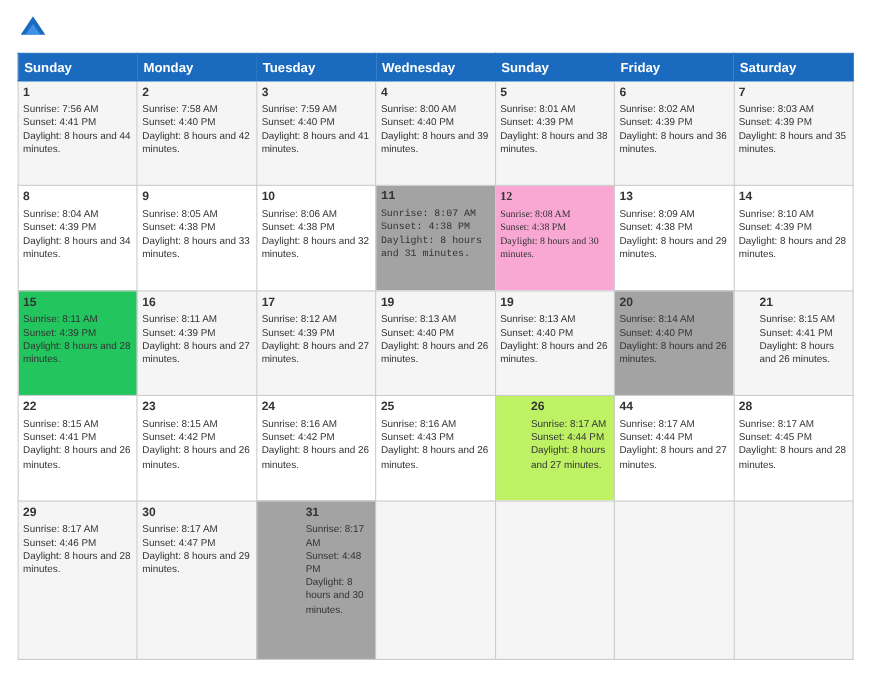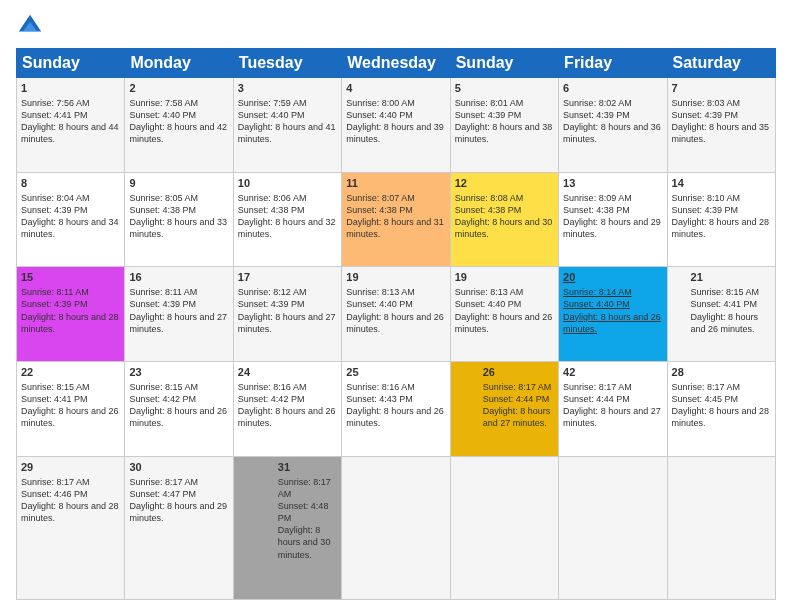--- a/index.html
+++ b/index.html
@@ -56,21 +56,21 @@
     .calendar {
       flex: 1;
       border: 1px solid #ccc;
       border-collapse: collapse;
       width: 100%;
       table-layout: fixed;
     }
     .calendar th {
       background-color: #1a6bbf;
       color: #fff;
-      font-size: 16px;
+      font-size: 12px;
       font-weight: bold;
       text-align: left;
       padding: 5px 5px;
       border: 1px solid #1a6bbf;
     }
     .calendar td {
       vertical-align: top;
       border: 1px solid #ccc;
       padding: 3px 4px;
       font-size: 9px;
@@ -134,41 +134,41 @@
           <td style="background: rgb(245, 245, 245);"><span class="day-num">3</span><span>Sunrise: 7:59 AM</span><br><span>Sunset: 4:40 PM</span><br><span>Daylight: 8 hours and 41 minutes.</span></td>
           <td style="background: rgb(245, 245, 245);"><span class="day-num">4</span><span>Sunrise: 8:00 AM</span><br><span>Sunset: 4:40 PM</span><br><span>Daylight: 8 hours and 39 minutes.</span></td>
           <td style="background: rgb(245, 245, 245);"><span class="day-num">5</span><span>Sunrise: 8:01 AM</span><br><span>Sunset: 4:39 PM</span><br><span>Daylight: 8 hours and 38 minutes.</span></td>
           <td style="background: rgb(245, 245, 245);"><span class="day-num">6</span><span>Sunrise: 8:02 AM</span><br><span>Sunset: 4:39 PM</span><br><span>Daylight: 8 hours and 36 minutes.</span></td>
           <td style="background: rgb(245, 245, 245);"><span class="day-num">7</span><span>Sunrise: 8:03 AM</span><br><span>Sunset: 4:39 PM</span><br><span>Daylight: 8 hours and 35 minutes.</span></td>
         </tr>
         <tr>
           <td style="background: rgb(255, 255, 255);"><span class="day-num">8</span><span>Sunrise: 8:04 AM</span><br><span>Sunset: 4:39 PM</span><br><span>Daylight: 8 hours and 34 minutes.</span></td>
           <td style="background: rgb(255, 255, 255);"><span class="day-num">9</span><span>Sunrise: 8:05 AM</span><br><span>Sunset: 4:38 PM</span><br><span>Daylight: 8 hours and 33 minutes.</span></td>
           <td style="background: rgb(255, 255, 255);"><span class="day-num">10</span><span>Sunrise: 8:06 AM</span><br><span>Sunset: 4:38 PM</span><br><span>Daylight: 8 hours and 32 minutes.</span></td>
-          <td style="background: #fdba74;"><span class="day-num">11</span><span>Sunrise: 8:07 AM</span><br><span>Sunset: 4:38 PM</span><br><span>Daylight: 8 hours and 31 minutes.</span></td>
-          <td style="background: #fde047;"><span class="day-num">12</span><span>Sunrise: 8:08 AM</span><br><span>Sunset: 4:38 PM</span><br><span>Daylight: 8 hours and 30 minutes.</span></td>
+          <td style="background: #a3a3a3; font-family: Liberation Mono, monospace;"><span class="day-num">11</span><span>Sunrise: 8:07 AM</span><br><span>Sunset: 4:38 PM</span><br><span>Daylight: 8 hours and 31 minutes.</span></td>
+          <td style="background: #f9a8d4; font-family: Liberation Serif, serif;"><span class="day-num">12</span><span>Sunrise: 8:08 AM</span><br><span>Sunset: 4:38 PM</span><br><span>Daylight: 8 hours and 30 minutes.</span></td>
           <td style="background: rgb(255, 255, 255);"><span class="day-num">13</span><span>Sunrise: 8:09 AM</span><br><span>Sunset: 4:38 PM</span><br><span>Daylight: 8 hours and 29 minutes.</span></td>
           <td style="background: rgb(255, 255, 255);"><span class="day-num">14</span><span>Sunrise: 8:10 AM</span><br><span>Sunset: 4:39 PM</span><br><span>Daylight: 8 hours and 28 minutes.</span></td>
         </tr>
         <tr>
-          <td style="background: #d946ef;"><span class="day-num">15</span><span>Sunrise: 8:11 AM</span><br><span>Sunset: 4:39 PM</span><br><span>Daylight: 8 hours and 28 minutes.</span></td>
+          <td style="background: #22c55e;"><span class="day-num">15</span><span>Sunrise: 8:11 AM</span><br><span>Sunset: 4:39 PM</span><br><span>Daylight: 8 hours and 28 minutes.</span></td>
           <td style="background: rgb(245, 245, 245);"><span class="day-num">16</span><span>Sunrise: 8:11 AM</span><br><span>Sunset: 4:39 PM</span><br><span>Daylight: 8 hours and 27 minutes.</span></td>
           <td style="background: rgb(245, 245, 245);"><span class="day-num">17</span><span>Sunrise: 8:12 AM</span><br><span>Sunset: 4:39 PM</span><br><span>Daylight: 8 hours and 27 minutes.</span></td>
           <td style="background: rgb(245, 245, 245);"><span class="day-num">19</span><span>Sunrise: 8:13 AM</span><br><span>Sunset: 4:40 PM</span><br><span>Daylight: 8 hours and 26 minutes.</span></td>
           <td style="background: rgb(245, 245, 245);"><span class="day-num">19</span><span>Sunrise: 8:13 AM</span><br><span>Sunset: 4:40 PM</span><br><span>Daylight: 8 hours and 26 minutes.</span></td>
-          <td style="background: #0ea5e9; text-decoration: underline;"><span class="day-num">20</span><span>Sunrise: 8:14 AM</span><br><span>Sunset: 4:40 PM</span><br><span>Daylight: 8 hours and 26 minutes.</span></td>
+          <td style="background: #a3a3a3;"><span class="day-num">20</span><span>Sunrise: 8:14 AM</span><br><span>Sunset: 4:40 PM</span><br><span>Daylight: 8 hours and 26 minutes.</span></td>
           <td style="background: rgb(245, 245, 245); padding-left: 23px;"><span class="day-num">21</span><span>Sunrise: 8:15 AM</span><br><span>Sunset: 4:41 PM</span><br><span>Daylight: 8 hours and 26 minutes.</span></td>
         </tr>
         <tr>
           <td style="background: rgb(255, 255, 255);"><span class="day-num">22</span><span>Sunrise: 8:15 AM</span><br><span>Sunset: 4:41 PM</span><br><span>Daylight: 8 hours and 26 minutes.</span></td>
           <td style="background: rgb(255, 255, 255);"><span class="day-num">23</span><span>Sunrise: 8:15 AM</span><br><span>Sunset: 4:42 PM</span><br><span>Daylight: 8 hours and 26 minutes.</span></td>
           <td style="background: rgb(255, 255, 255);"><span class="day-num">24</span><span>Sunrise: 8:16 AM</span><br><span>Sunset: 4:42 PM</span><br><span>Daylight: 8 hours and 26 minutes.</span></td>
           <td style="background: rgb(255, 255, 255);"><span class="day-num">25</span><span>Sunrise: 8:16 AM</span><br><span>Sunset: 4:43 PM</span><br><span>Daylight: 8 hours and 26 minutes.</span></td>
-          <td style="background: #eab308; padding-left: 32px;"><span class="day-num">26</span><span>Sunrise: 8:17 AM</span><br><span>Sunset: 4:44 PM</span><br><span>Daylight: 8 hours and 27 minutes.</span></td>
-          <td style="background: rgb(255, 255, 255);"><span class="day-num">42</span><span>Sunrise: 8:17 AM</span><br><span>Sunset: 4:44 PM</span><br><span>Daylight: 8 hours and 27 minutes.</span></td>
+          <td style="background: #bef264; padding-left: 32px;"><span class="day-num">26</span><span>Sunrise: 8:17 AM</span><br><span>Sunset: 4:44 PM</span><br><span>Daylight: 8 hours and 27 minutes.</span></td>
+          <td style="background: rgb(255, 255, 255);"><span class="day-num">44</span><span>Sunrise: 8:17 AM</span><br><span>Sunset: 4:44 PM</span><br><span>Daylight: 8 hours and 27 minutes.</span></td>
           <td style="background: rgb(255, 255, 255);"><span class="day-num">28</span><span>Sunrise: 8:17 AM</span><br><span>Sunset: 4:45 PM</span><br><span>Daylight: 8 hours and 28 minutes.</span></td>
         </tr>
         <tr>
           <td style="background: rgb(245, 245, 245);"><span class="day-num">29</span><span>Sunrise: 8:17 AM</span><br><span>Sunset: 4:46 PM</span><br><span>Daylight: 8 hours and 28 minutes.</span></td>
           <td style="background: rgb(245, 245, 245);"><span class="day-num">30</span><span>Sunrise: 8:17 AM</span><br><span>Sunset: 4:47 PM</span><br><span>Daylight: 8 hours and 29 minutes.</span></td>
           <td style="background: #a3a3a3; padding-left: 44px;"><span class="day-num">31</span><span>Sunrise: 8:17 AM</span><br><span>Sunset: 4:48 PM</span><br><span>Daylight: 8 hours and 30 minutes.</span></td>
           <td class="empty-cell" style="background: rgb(240, 240, 240);"></td>
           <td class="empty-cell" style="background: rgb(240, 240, 240);"></td>
           <td class="empty-cell" style="background: rgb(240, 240, 240);"></td>
           <td class="empty-cell" style="background: rgb(240, 240, 240);"></td>

